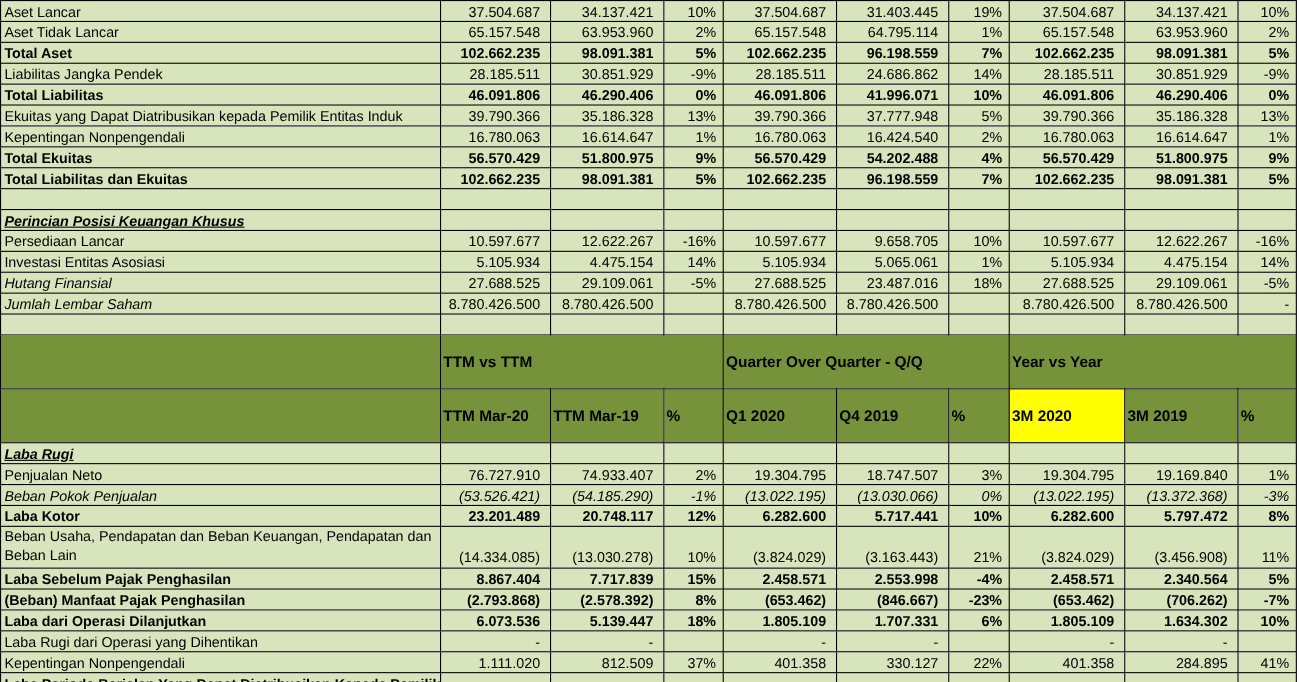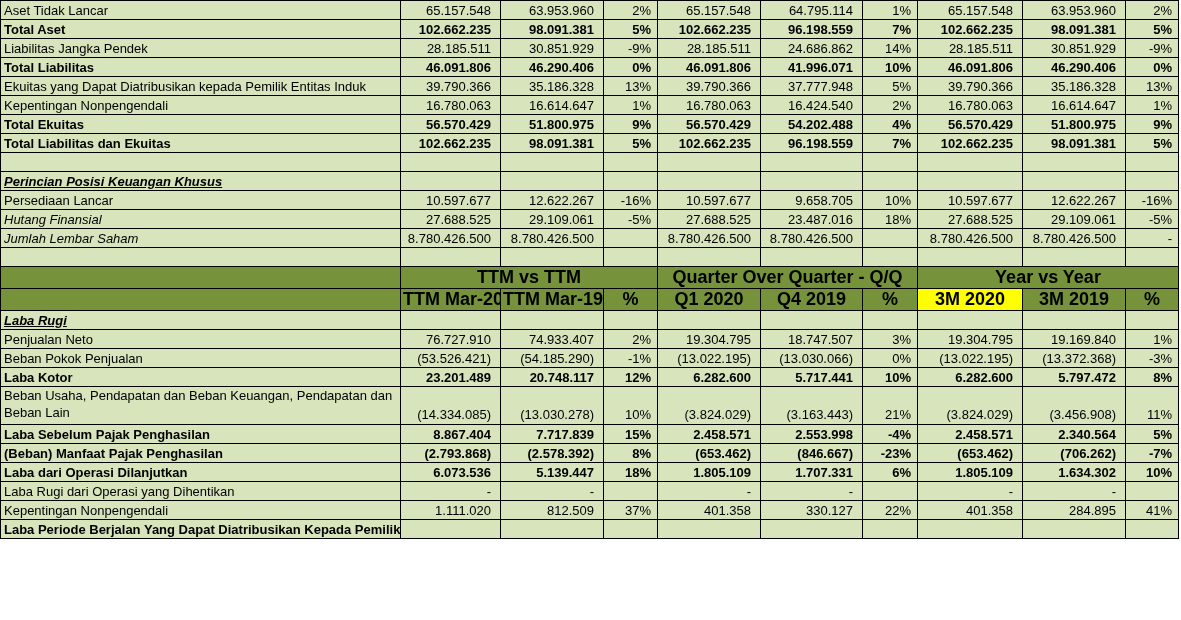--- a/index.html
+++ b/index.html
@@ -34,23 +34,23 @@
   }
   td.label { padding-left: 3px; text-align: left; }
   td.label.italic { font-style: italic; }
   td.section-title { font-weight: bold; font-style: italic; text-decoration: underline; }
   td.num { text-align: right; padding-right: 9px; }
   td.pct { text-align: right; padding-right: 6px; }
   tr.bold td { font-weight: bold; }
   td.hdr {
     background: var(--header-bg);
     font-weight: bold;
-    text-align: center;
-    font-size: 18px;
-    padding: 0 2px;
+    text-align: left;
+    font-size: 14px;
+    padding: 16px 2px;
   }
   td.hdr.hl { background: var(--highlight-bg); }
   tr.tall td { vertical-align: bottom; padding-bottom: 2px; }
   tr.tall td.label { white-space: normal; line-height: 1.25; vertical-align: middle; }
 </style>
 </head>
 <body>
 
 <table>
   <colgroup>
@@ -60,20 +60,32 @@
     <col style="width:54px">
     <col style="width:103px">
     <col style="width:102px">
     <col style="width:55px">
     <col style="width:105px">
     <col style="width:103px">
     <col style="width:53px">
   </colgroup>
   <tbody id="table-body">
       <tr style="height: 19px;">
+        <td class="label">Aset Lancar</td>
+        <td class="num">37.504.687</td>
+        <td class="num">34.137.421</td>
+        <td class="pct">10%</td>
+        <td class="num">37.504.687</td>
+        <td class="num">31.403.445</td>
+        <td class="pct">19%</td>
+        <td class="num">37.504.687</td>
+        <td class="num">34.137.421</td>
+        <td class="pct">10%</td>
+      </tr>
+      <tr style="height: 19px;">
         <td class="label">Aset Tidak Lancar</td>
         <td class="num">65.157.548</td>
         <td class="num">63.953.960</td>
         <td class="pct">2%</td>
         <td class="num">65.157.548</td>
         <td class="num">64.795.114</td>
         <td class="pct">1%</td>
         <td class="num">65.157.548</td>
         <td class="num">63.953.960</td>
         <td class="pct">2%</td>
@@ -190,20 +202,32 @@
         <td class="label">Persediaan Lancar</td>
         <td class="num">10.597.677</td>
         <td class="num">12.622.267</td>
         <td class="pct">-16%</td>
         <td class="num">10.597.677</td>
         <td class="num">9.658.705</td>
         <td class="pct">10%</td>
         <td class="num">10.597.677</td>
         <td class="num">12.622.267</td>
         <td class="pct">-16%</td>
+      </tr>
+      <tr style="height: 19px;">
+        <td class="label">Investasi Entitas Asosiasi</td>
+        <td class="num">5.105.934</td>
+        <td class="num">4.475.154</td>
+        <td class="pct">14%</td>
+        <td class="num">5.105.934</td>
+        <td class="num">5.065.061</td>
+        <td class="pct">1%</td>
+        <td class="num">5.105.934</td>
+        <td class="num">4.475.154</td>
+        <td class="pct">14%</td>
       </tr>
       <tr style="height: 19px;">
         <td class="label italic">Hutang Finansial</td>
         <td class="num">27.688.525</td>
         <td class="num">29.109.061</td>
         <td class="pct">-5%</td>
         <td class="num">27.688.525</td>
         <td class="num">23.487.016</td>
         <td class="pct">18%</td>
         <td class="num">27.688.525</td>
@@ -269,21 +293,21 @@
         <td class="num">76.727.910</td>
         <td class="num">74.933.407</td>
         <td class="pct">2%</td>
         <td class="num">19.304.795</td>
         <td class="num">18.747.507</td>
         <td class="pct">3%</td>
         <td class="num">19.304.795</td>
         <td class="num">19.169.840</td>
         <td class="pct">1%</td>
       </tr>
-      <tr style="height: 15px;">
+      <tr style="height: 15px; font-style: italic;">
         <td class="label">Beban Pokok Penjualan</td>
         <td class="num">(53.526.421)</td>
         <td class="num">(54.185.290)</td>
         <td class="pct">-1%</td>
         <td class="num">(13.022.195)</td>
         <td class="num">(13.030.066)</td>
         <td class="pct">0%</td>
         <td class="num">(13.022.195)</td>
         <td class="num">(13.372.368)</td>
         <td class="pct">-3%</td>

